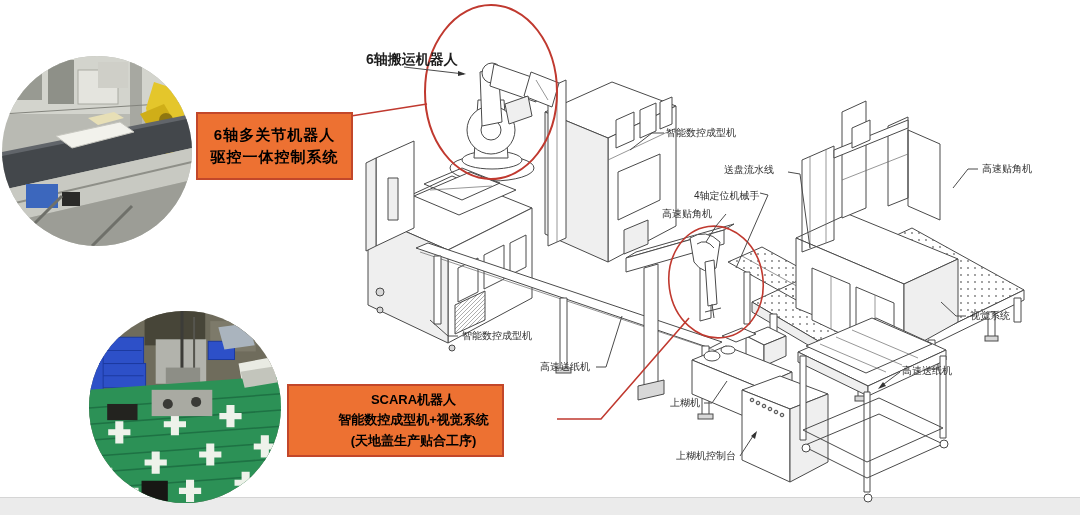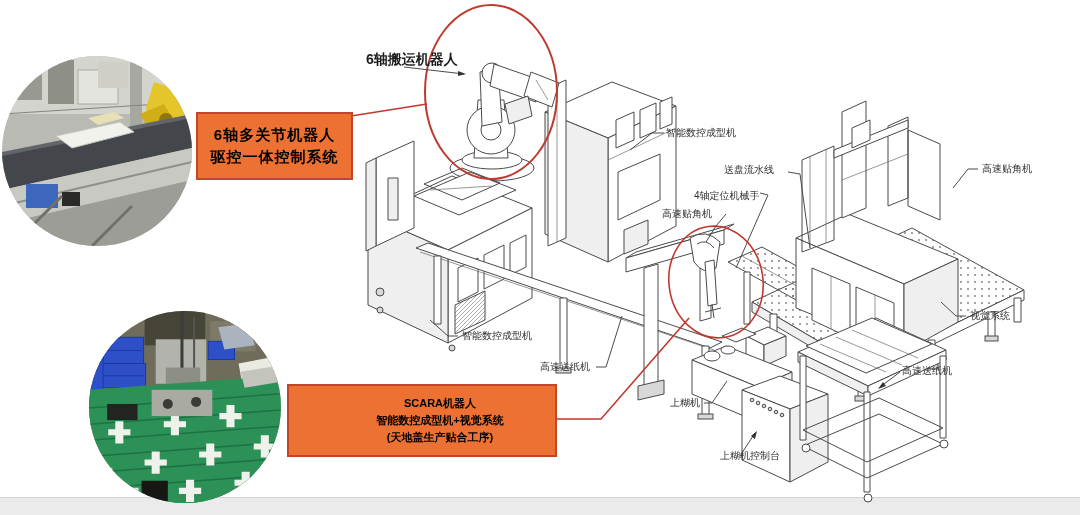--- a/index.html
+++ b/index.html
@@ -6,21 +6,21 @@
   #stage{position:relative;width:1080px;height:515px;background:#ffffff;overflow:hidden;
          font-family:"Liberation Sans",sans-serif;}
   #lineart{position:absolute;left:0;top:0;z-index:2;}
   .photo{position:absolute;border-radius:50%;overflow:hidden;z-index:3;}
   #photo1{left:2px;top:56px;width:190px;height:190px;}
   #photo2{left:89px;top:311px;width:192px;height:192px;}
   .callout{position:absolute;z-index:5;background:#ED7132;border:2px solid #C2472A;
            color:#000000;font-weight:bold;text-align:center;display:flex;
            flex-direction:column;justify-content:center;box-sizing:border-box;}
   #callout1{left:196px;top:112px;width:157px;height:68px;font-size:15px;line-height:1.5;letter-spacing:1px;}
-  #callout2{left:287px;top:384px;width:270px;height:73px;font-size:11px;line-height:1.55;padding-left:36px;}
+  #callout2{left:287px;top:384px;width:217px;height:73px;font-size:13px;line-height:1.55;padding-left:36px;}
   .dlabel{position:absolute;z-index:4;font-size:10px;color:#2f2f2f;white-space:nowrap;}
   .dlabel.big{font-size:14px;font-weight:600;color:#1d1d1d;}
   #bottombar{position:absolute;left:0;top:497px;width:1080px;height:18px;z-index:1;
              background:#ebebeb;border-top:1px solid #d5d5d5;box-sizing:border-box;}
   
   .ln{fill:#ffffff;stroke:#4a4a4a;stroke-width:1;stroke-linejoin:round;}
   .sh{fill:#efefef;stroke:#4a4a4a;stroke-width:1;stroke-linejoin:round;}
   .dk{fill:#d8d8d8;stroke:#4a4a4a;stroke-width:1;}
   .nf{fill:none;stroke:#4a4a4a;stroke-width:1;}
   .thin{fill:none;stroke:#6a6a6a;stroke-width:0.7;}
@@ -326,16 +326,16 @@
   <div class="dlabel big" style="left:366px;top:51px;">6轴搬运机器人</div>
   <div class="dlabel" style="left:666px;top:126px;">智能数控成型机</div>
   <div class="dlabel" style="left:724px;top:163px;">送盘流水线</div>
   <div class="dlabel" style="left:694px;top:189px;">4轴定位机械手</div>
   <div class="dlabel" style="left:662px;top:207px;">高速贴角机</div>
   <div class="dlabel" style="left:982px;top:162px;text-align:center;">高速贴角机</div>
   <div class="dlabel" style="left:970px;top:309px;">视觉系统</div>
   <div class="dlabel" style="left:462px;top:329px;">智能数控成型机</div>
   <div class="dlabel" style="left:540px;top:360px;">高速送纸机</div>
   <div class="dlabel" style="left:670px;top:396px;">上糊机</div>
-  <div class="dlabel" style="left:676px;top:449px;margin-left:44px;">上糊机控制台</div>
+  <div class="dlabel" style="left:676px;top:449px;">上糊机控制台</div>
   <div class="dlabel" style="left:902px;top:364px;">高速送纸机</div>
 
 </div>
 
 </body></html>

